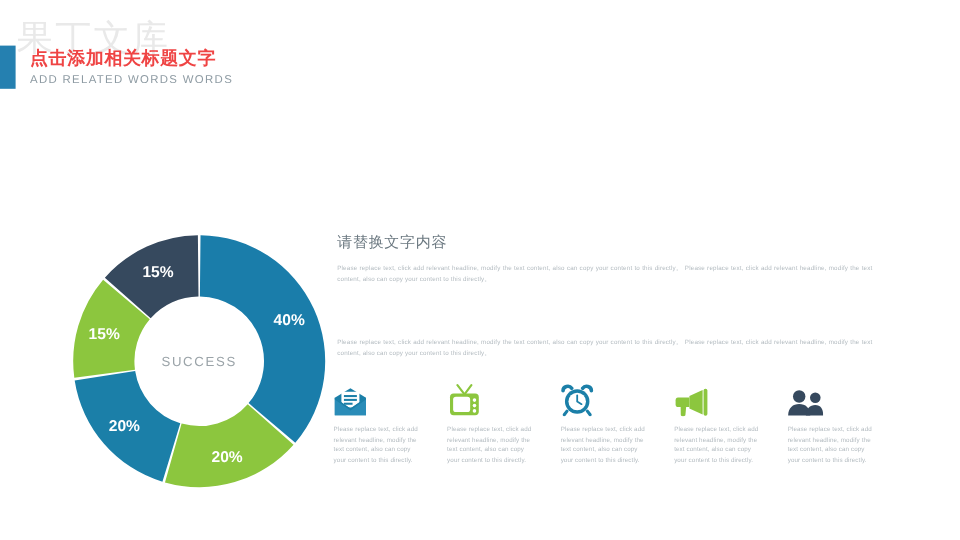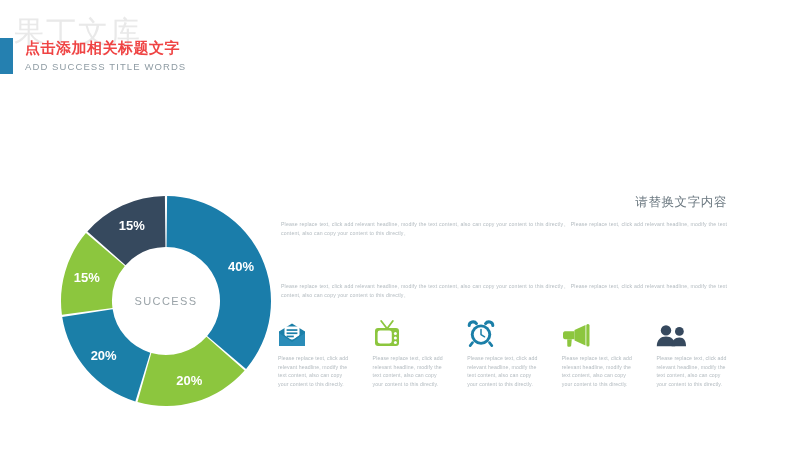--- a/index.html
+++ b/index.html
@@ -95,21 +95,20 @@
     left: 281px;
     top: 178px;
     width: 446px;
   }
   .content-heading {
     font-size: 12.5px;
     color: #6b7880;
     letter-spacing: 0.6px;
     font-family: Liberation Serif, serif;
     margin-bottom: 9px;
-    text-align: right;
   }
   .para {
     font-size: 5.2px;
     line-height: 9px;
     color: #b3bbc0;
     letter-spacing: 0.15px;
     text-align: justify;
     margin: 0 0 0 0;
   }
   .para.second {
@@ -147,21 +146,21 @@
 </head>
 <body>
 
 <div id="slide">
 
   <div class="watermark">果丁文库</div>
 
   <div class="header-accent"></div>
   <div class="header-text">
     <div class="header-title-cn">点击添加相关标题文字</div>
-    <div class="header-title-en">ADD SUCCESS TITLE WORDS</div>
+    <div class="header-title-en">ADD RELATED WORDS WORDS</div>
   </div>
 
   <div class="chart-wrap">
     <svg viewBox="0 0 218 218" width="218" height="218">
       <g id="donut-slices">
           <path d="M 110.0995373322058 4.00575721662122 A 105 105 0 0 1 189.0693981175547 176.9256320183517 L 150.17854760331386 143.9331821808666 A 54 54 0 0 0 109.56547634227726 55.00296085426234 Z" fill="#1a7daa"></path>
           <path d="M 187.62931046881764 178.58758175995402 A 105 105 0 0 1 80.47470187148716 210.05101368457153 L 94.32984667676482 160.96909275206536 A 54 54 0 0 0 149.43793109824907 144.78789919083349 Z" fill="#8cc63e"></path>
           <path d="M 78.36470518253057 209.43146275668164 A 105 105 0 0 1 5.230927696567619 125.03058430890853 L 55.63304852966335 117.24430050172438 A 54 54 0 0 0 93.24470552244429 160.65046656057913 Z" fill="#1b7fa8"></path>
           <path d="M 4.917966741350995 122.8538930537767 A 105 105 0 0 1 28.930601882445245 41.07436798164835 L 67.82145239668613 74.06681781913343 A 54 54 0 0 0 55.47209718126622 116.12485928479944 Z" fill="#8cc63e"></path>
           <path d="M 30.37068953118232 39.41241824004604 A 105 105 0 0 1 107.90046266779396 4.00575721662122 L 108.43452365772261 55.00296085426234 A 54 54 0 0 0 68.5620689017509 73.21210080916653 Z" fill="#36495e"></path>

